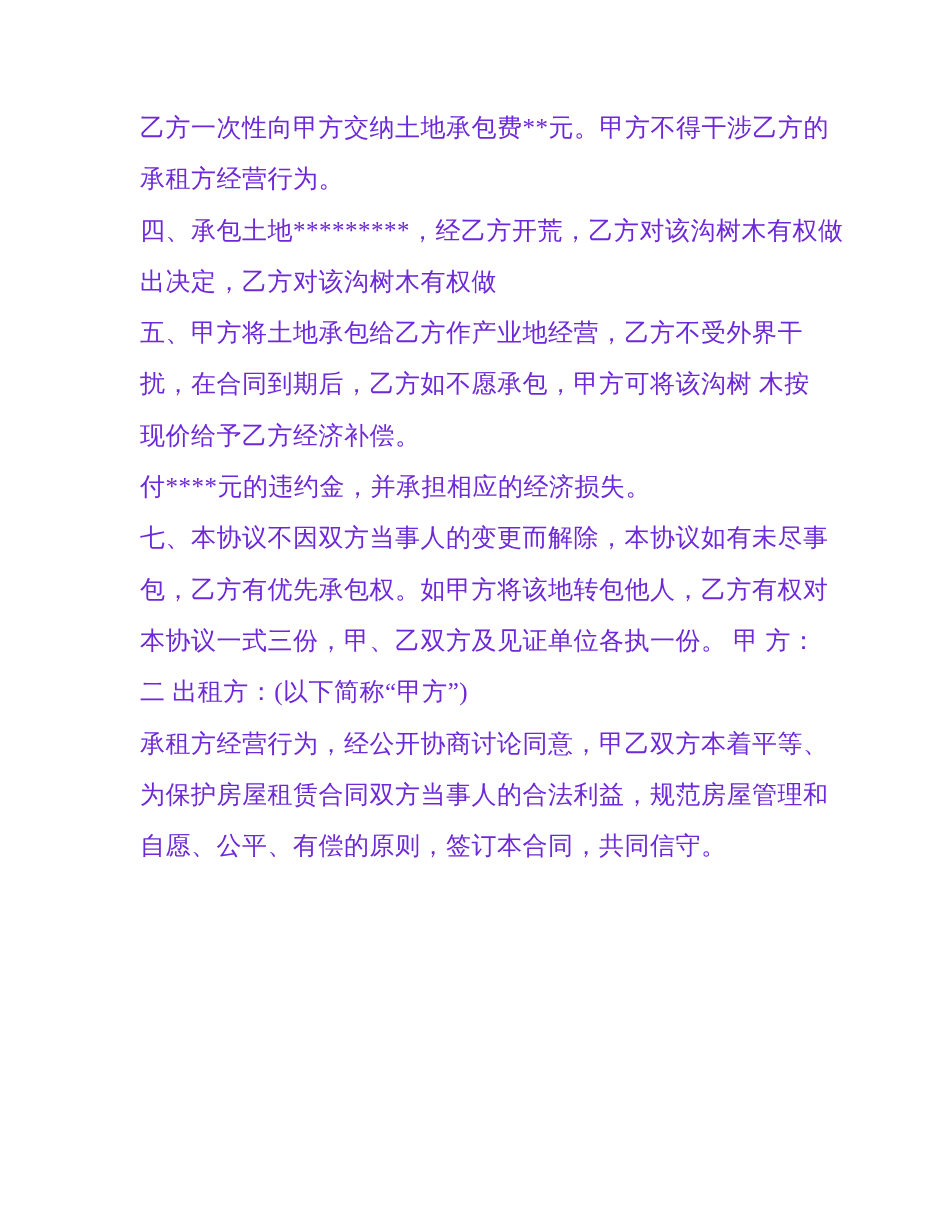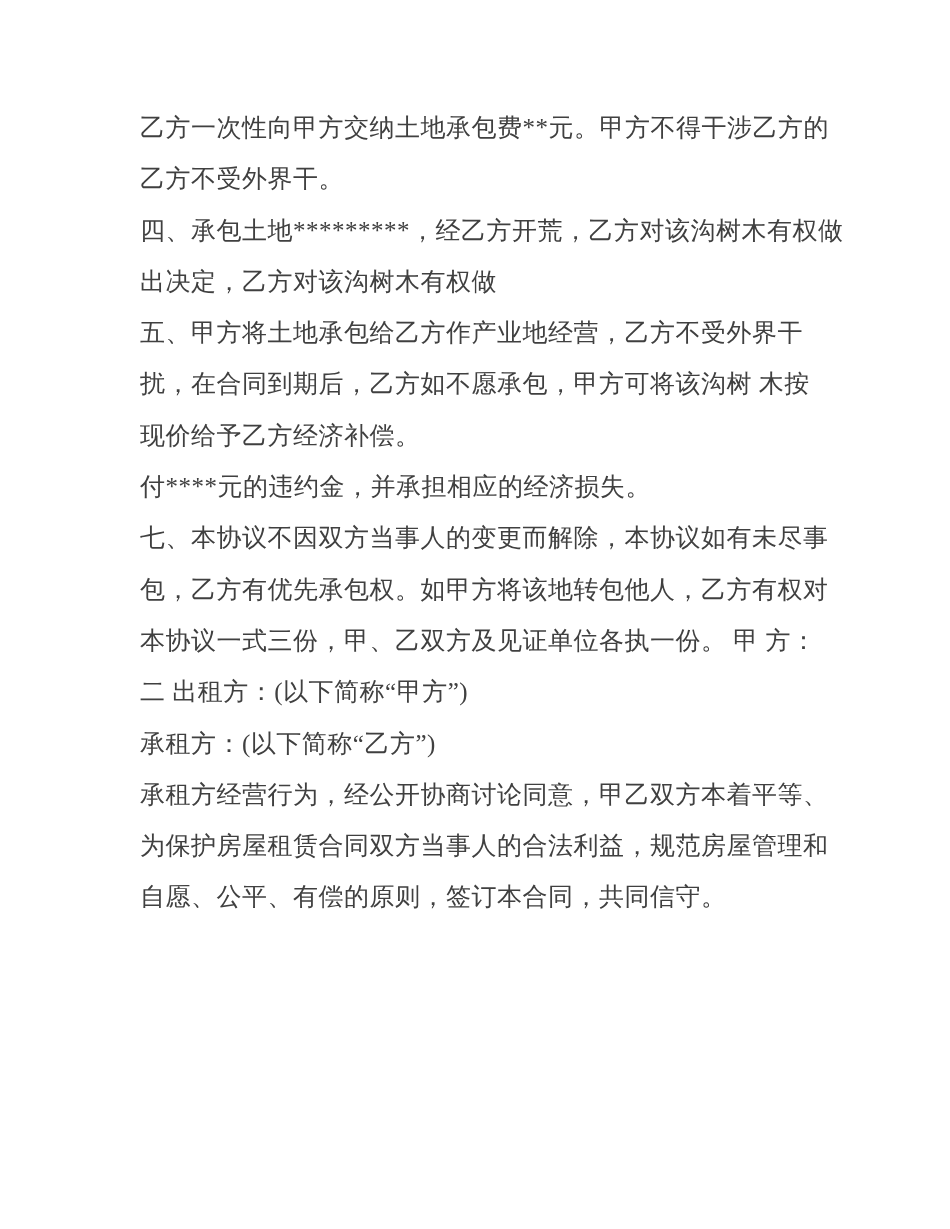--- a/index.html
+++ b/index.html
@@ -13,43 +13,42 @@
       overflow: hidden;
     }
     .page {
       box-sizing: border-box;
       width: 950px;
       height: 1229px;
       padding: 102px 130px 0 140px;
       background: #ffffff;
       font-family: "Liberation Serif", "DejaVu Serif", serif;
       font-size: 25px;
-      color: #404040;
+      color: #6d28d9;
     }
     .doc-line {
       height: 51.3px;
       line-height: 51.3px;
       white-space: pre;
       letter-spacing: 0.5px;
       text-align: left;
     }
   </style>
 </head>
 <body>
 
 <div class="page">
   <div class="doc-line">乙方一次性向甲方交纳土地承包费**元。甲方不得干涉乙方的</div>
-  <div class="doc-line">乙方不受外界干。</div>
+  <div class="doc-line">承租方经营行为。</div>
   <div class="doc-line">四、承包土地*********，经乙方开荒，乙方对该沟树木有权做</div>
   <div class="doc-line">出决定，乙方对该沟树木有权做</div>
   <div class="doc-line">五、甲方将土地承包给乙方作产业地经营，乙方不受外界干</div>
   <div class="doc-line">扰，在合同到期后，乙方如不愿承包，甲方可将该沟树 木按</div>
   <div class="doc-line">现价给予乙方经济补偿。</div>
   <div class="doc-line">付****元的违约金，并承担相应的经济损失。</div>
   <div class="doc-line">七、本协议不因双方当事人的变更而解除，本协议如有未尽事</div>
   <div class="doc-line">包，乙方有优先承包权。如甲方将该地转包他人，乙方有权对</div>
   <div class="doc-line">本协议一式三份，甲、乙双方及见证单位各执一份。 甲 方：</div>
   <div class="doc-line">二 出租方：(以下简称“甲方”)</div>
-  <div class="doc-line">承租方：(以下简称“乙方”)</div>
   <div class="doc-line">承租方经营行为，经公开协商讨论同意，甲乙双方本着平等、</div>
   <div class="doc-line">为保护房屋租赁合同双方当事人的合法利益，规范房屋管理和</div>
   <div class="doc-line">自愿、公平、有偿的原则，签订本合同，共同信守。</div>
 </div>
 
 </body></html>

